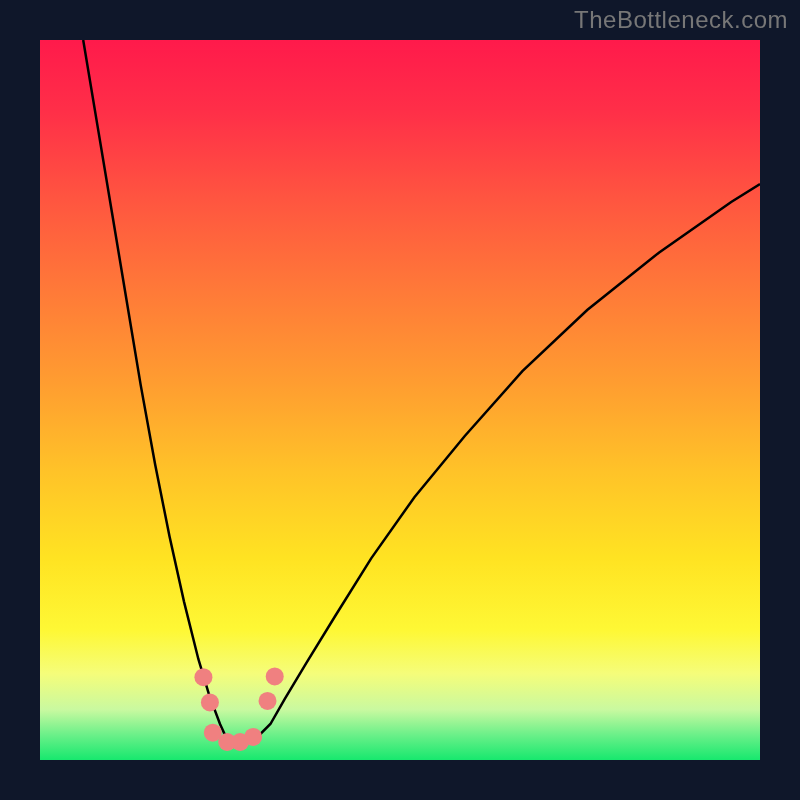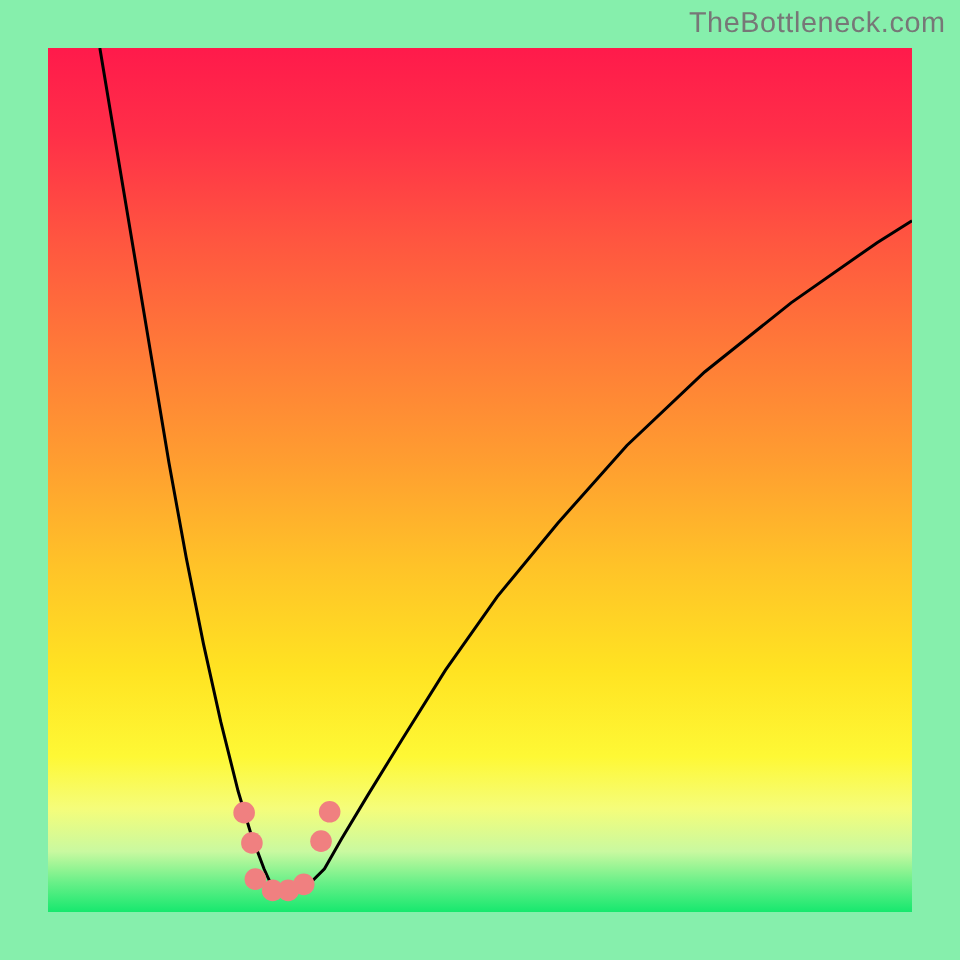--- a/index.html
+++ b/index.html
@@ -10,21 +10,21 @@
     background: #000;
     overflow: hidden;
     font-family: Arial, Helvetica, sans-serif;
   }
   .frame {
     position: absolute;
     left: 0;
     top: 0;
     width: 800px;
     height: 800px;
-    background: #86efac;
+    background: #0f172a;
   }
   .plot-area {
     position: absolute;
     left: 40px;
     top: 40px;
     width: 720px;
     height: 720px;
     overflow: hidden;
   }
   .watermark {

